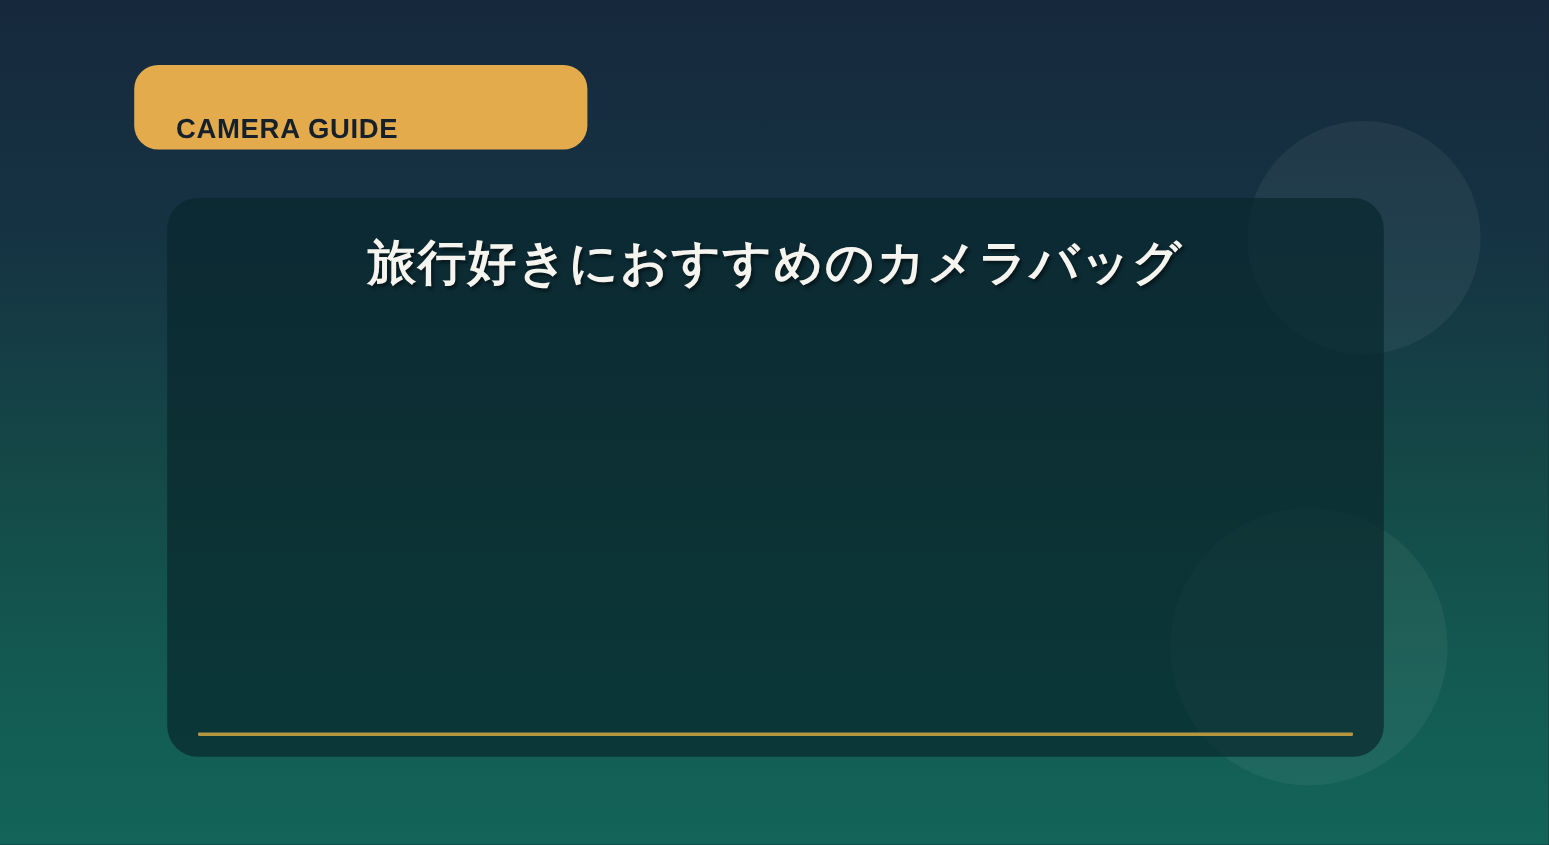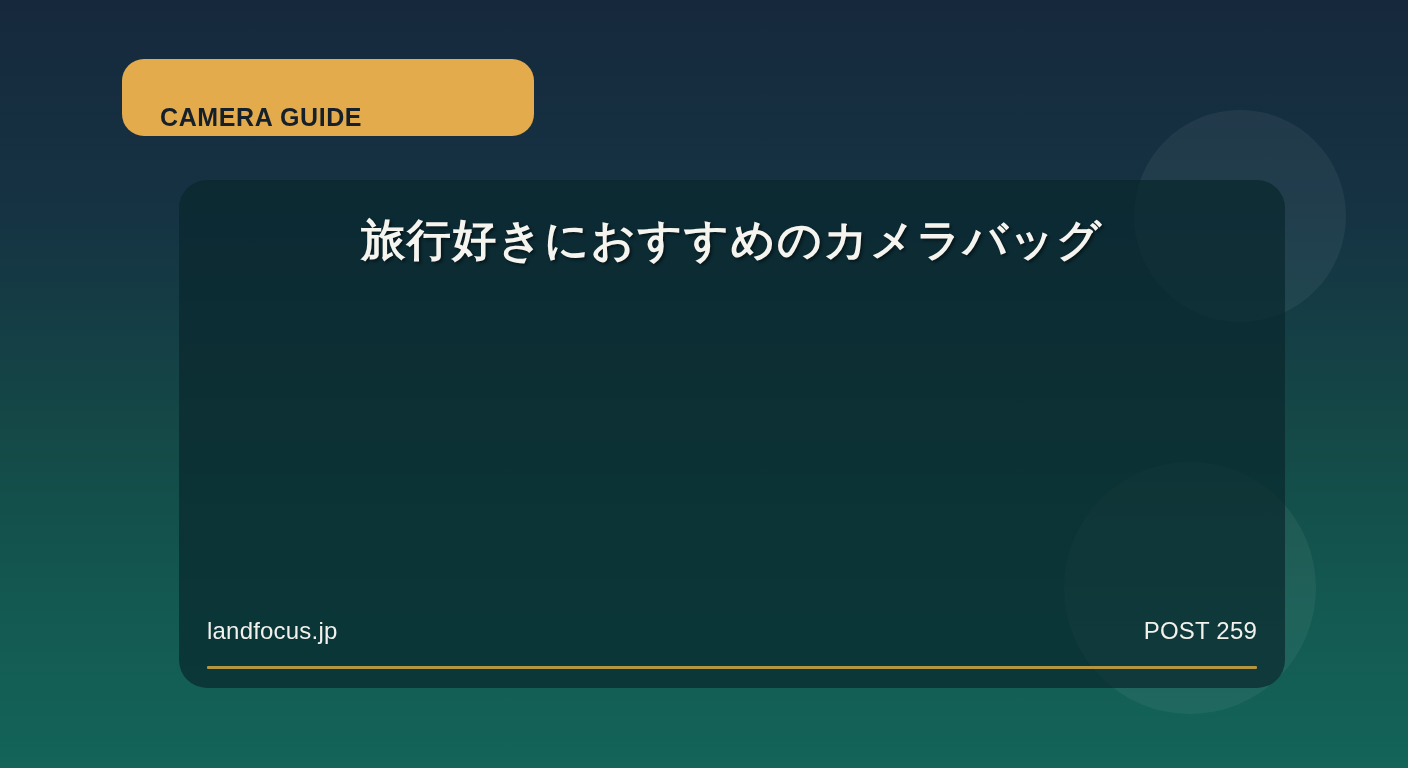--- a/index.html
+++ b/index.html
@@ -76,21 +76,20 @@
   .card {
     position: absolute;
     left: 152px;
     top: 180px;
     width: 1106px;
     height: 508px;
     border-radius: 28px;
     background: rgba(8, 38, 44, 0.70);
     display: flex;
     flex-direction: column;
-    margin-left: 27px;
   }
 
   .card-title {
     padding: 30px 52px 0 52px;
     text-align: center;
   }
   .title-line {
     display: block;
     font-size: 44px;
     font-weight: bold;
@@ -140,21 +139,17 @@
   </div>
 
   <div class="card">
 
     <div class="card-title">
       <span class="title-line">旅行好きにおすすめのカメラバッグ</span>
     </div>
 
     <div class="card-spacer"></div>
 
-    <div class="card-footer">
-      <span class="footer-site">landfocus.jp</span>
-      <span class="footer-post">POST 259</span>
-    </div>
 
     <div class="card-rule"></div>
 
   </div>
 </div>
 
 </body></html>

